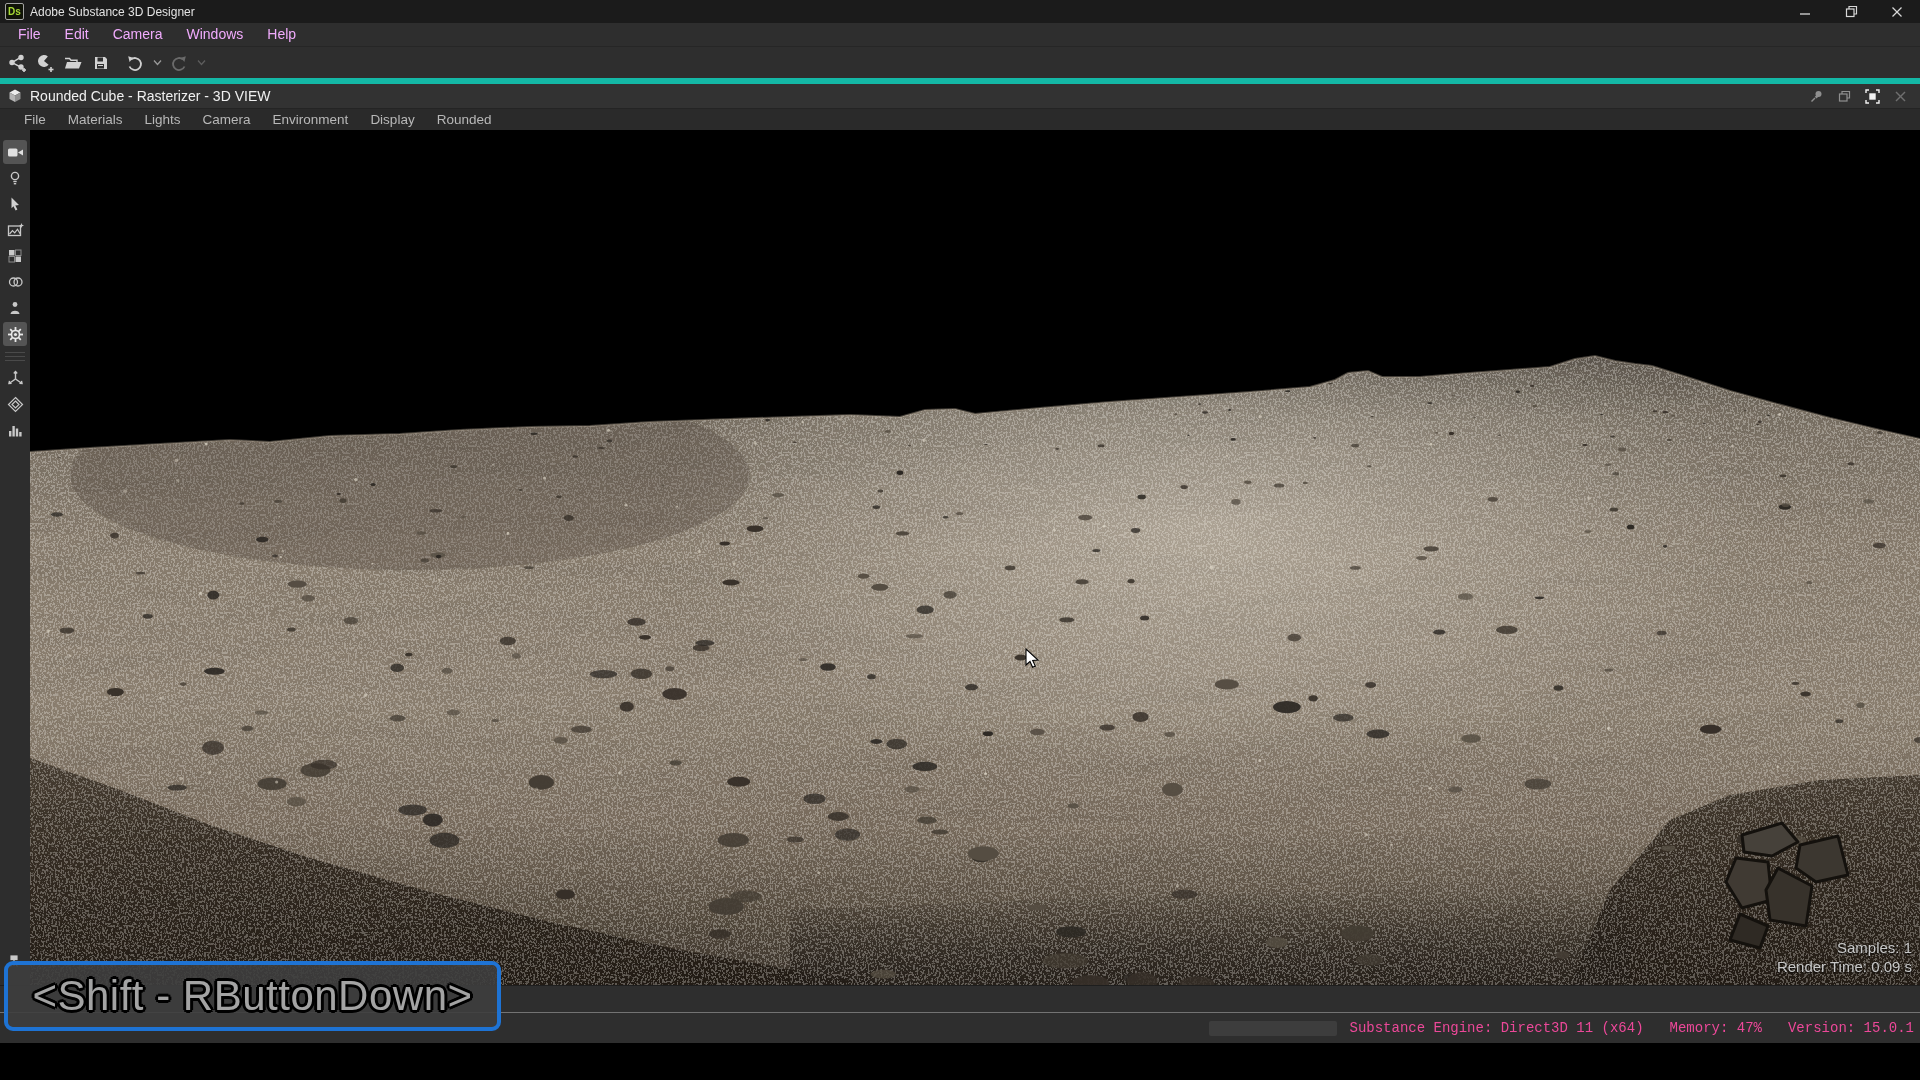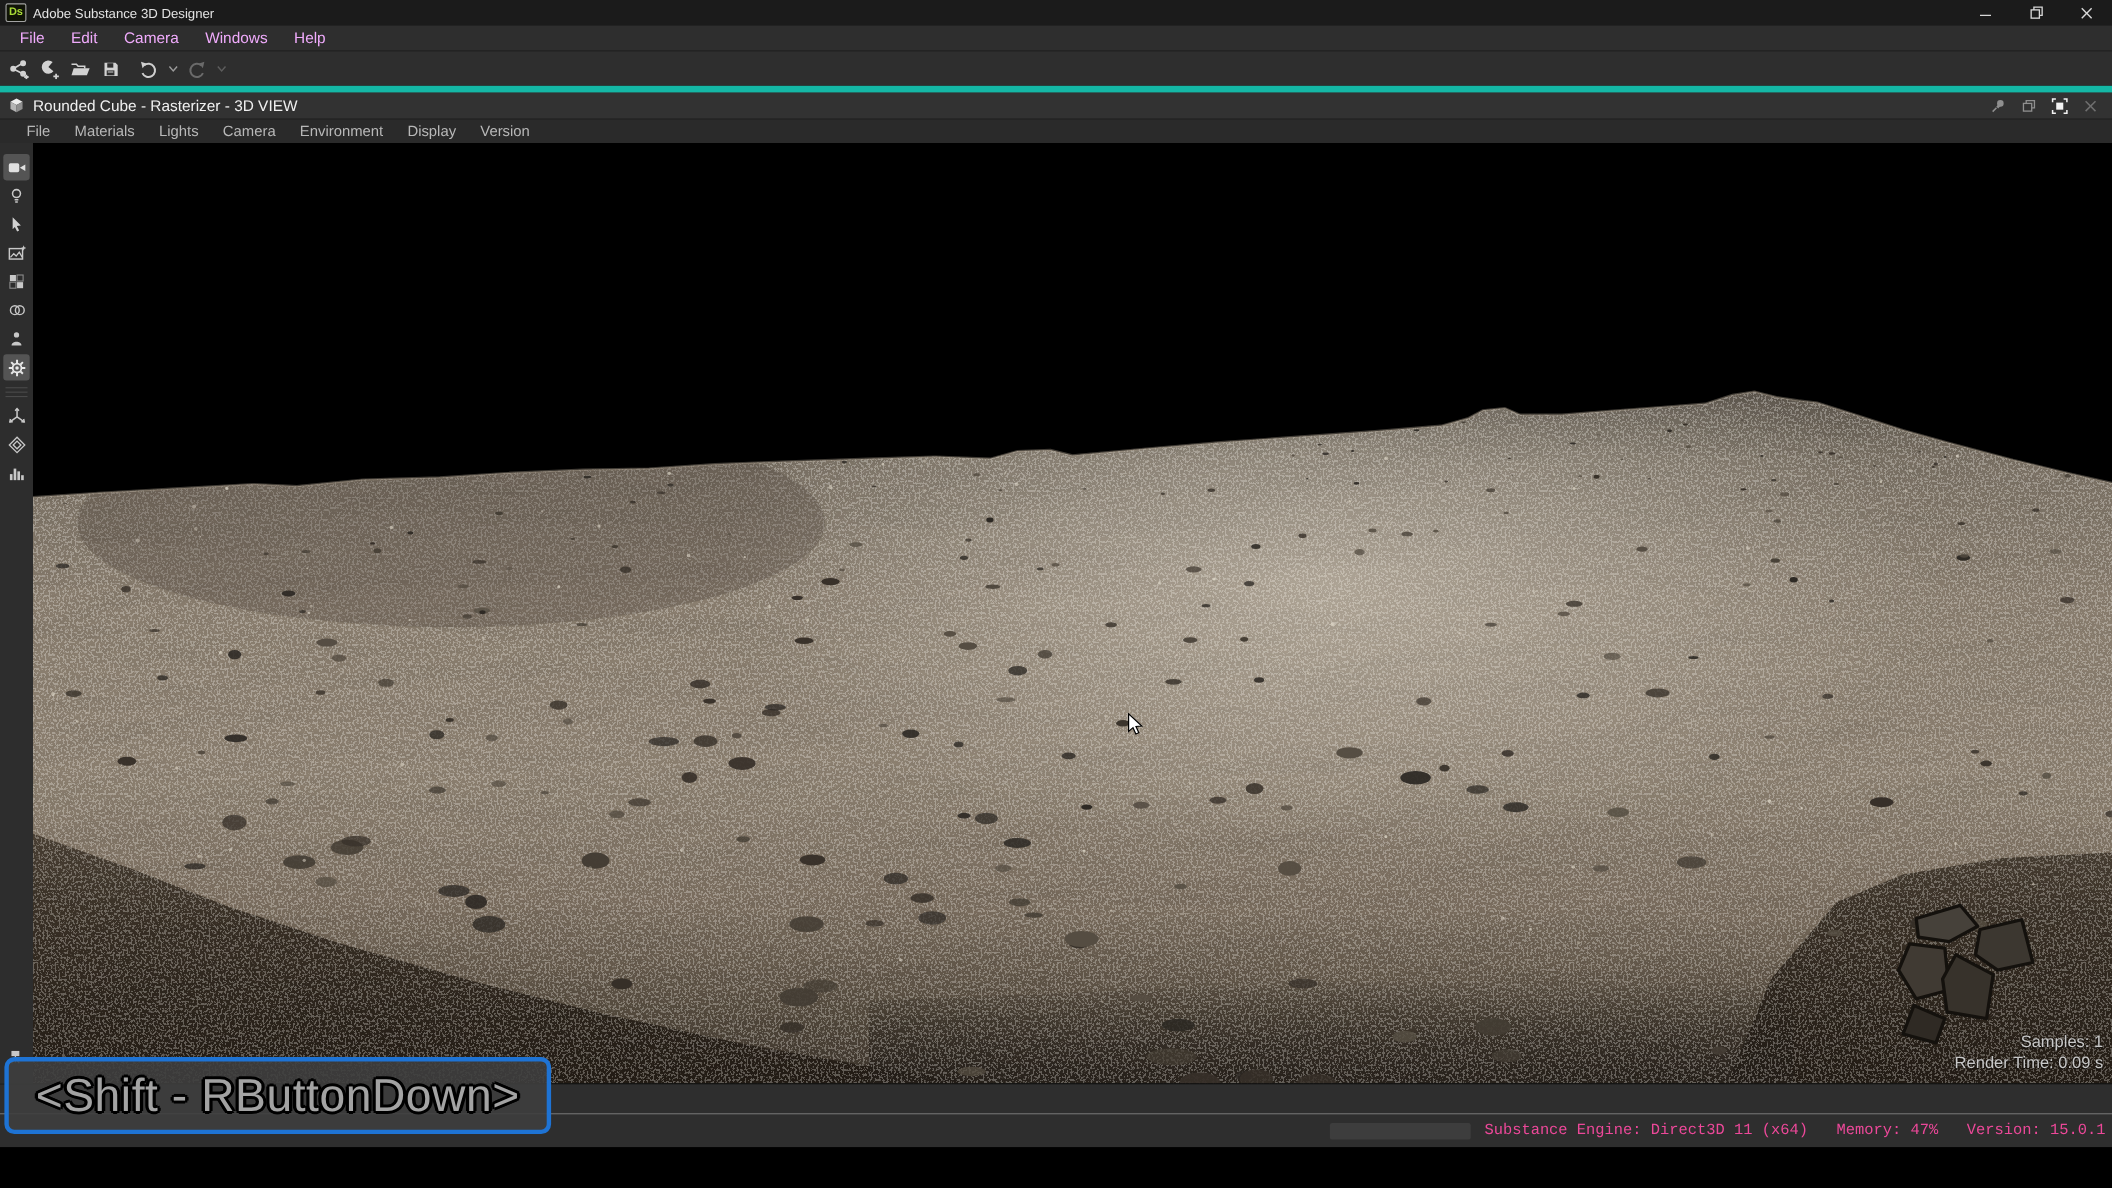--- a/index.html
+++ b/index.html
@@ -191,21 +191,21 @@
   </div>
 </div>
 
 <div class="view-menubar">
   <div class="vmenu-item">File</div>
   <div class="vmenu-item">Materials</div>
   <div class="vmenu-item">Lights</div>
   <div class="vmenu-item">Camera</div>
   <div class="vmenu-item">Environment</div>
   <div class="vmenu-item">Display</div>
-  <div class="vmenu-item">Version</div>
+  <div class="vmenu-item">Rounded</div>
 </div>
 
 <div class="workspace">
   <div class="tool-strip">
     <div class="tsbtn selected" style="margin-top:6px">
       <svg width="17" height="17">
         <rect x="1" y="4.5" width="9.5" height="8" rx="1.5" fill="#e0e0e0"></rect>
         <polygon points="11,8.5 16,5.5 16,11.5" fill="#e0e0e0"></polygon>
       </svg>
     </div>

